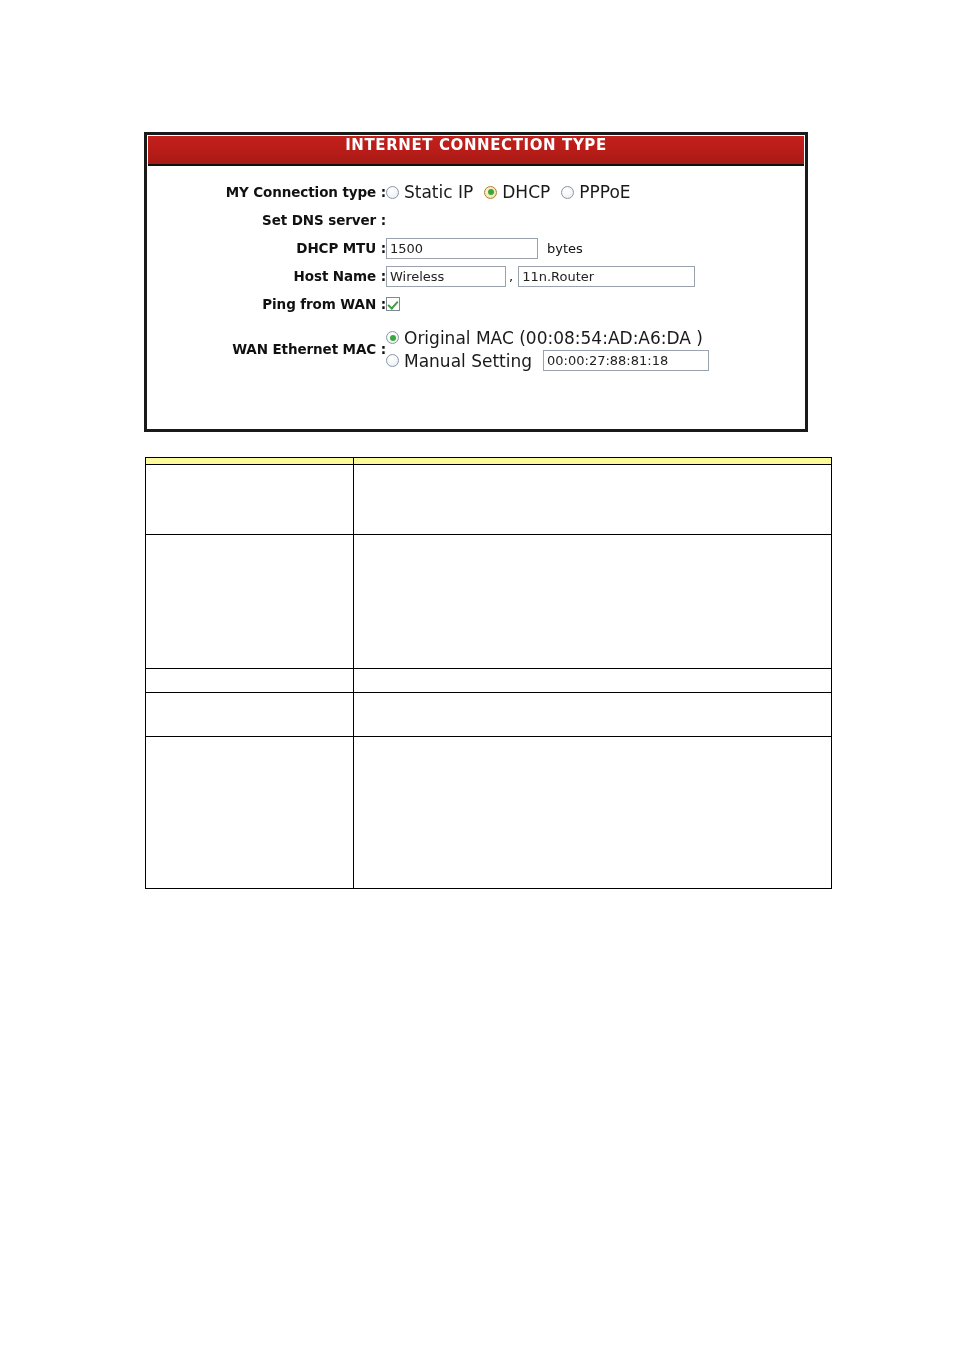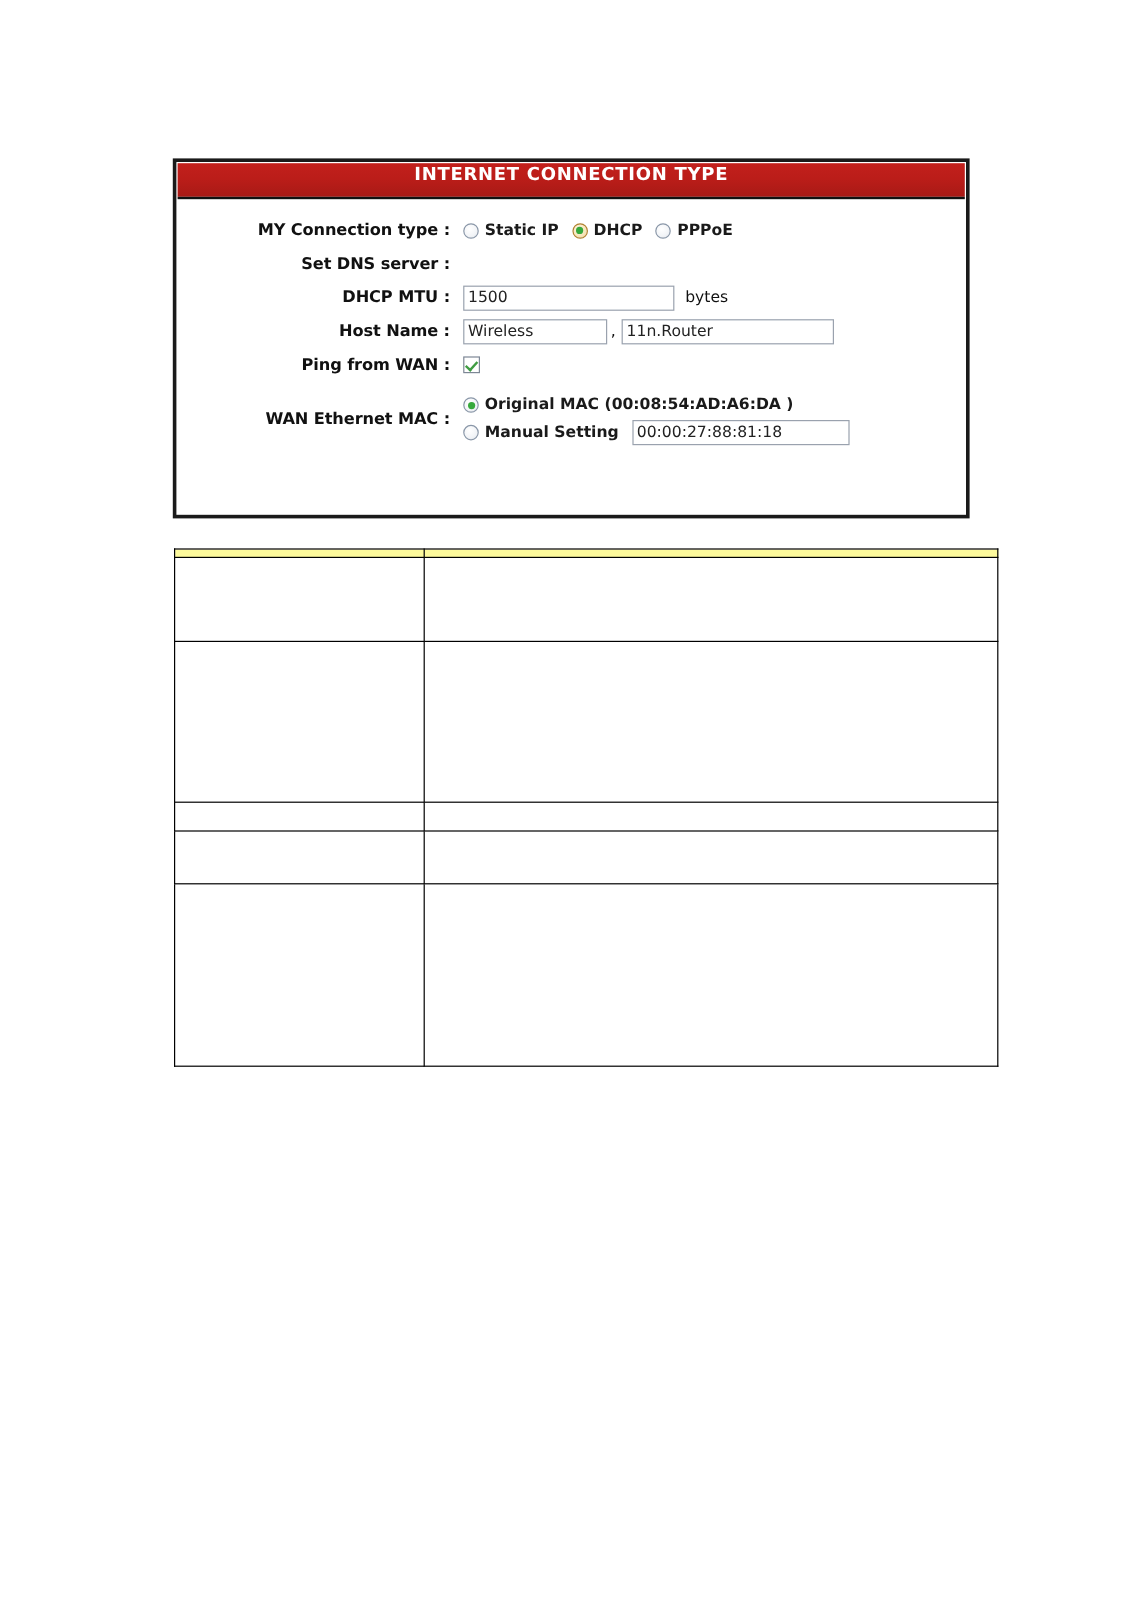--- a/index.html
+++ b/index.html
@@ -52,21 +52,20 @@
 
   .form-row {
     display: flex;
     align-items: center;
     margin-bottom: 4px;
     min-height: 24px;
   }
   .row-label {
     width: 239px;
     text-align: right;
-    padding-right: 11px;
     font-weight: bold;
     font-size: 13.5px;
     color: #111111;
     box-sizing: border-box;
     flex: none;
     letter-spacing: -0.1px;
   }
   .row-field {
     display: flex;
     align-items: center;
@@ -102,42 +101,41 @@
     height: 6px;
     margin: -3px 0 0 -3px;
     border-radius: 50%;
     background: #37a93c;
   }
   .radio-dot.checked.amber {
     border-color: #b08030;
     background: radial-gradient(circle at 40% 35%, #fff6e0 0%, #f6e2b4 70%, #e7cf92 100%);
   }
   .radio-label {
-    font-size: 13px;
+    font-size: 17px;
     color: #1a1a1a;
-    font-weight: bold;
   }
 
   
   .txt {
     border: 1px solid #9aa2ae;
     background: #ffffff;
     height: 21px;
     line-height: 21px;
     font-size: 13px;
     font-family: "DejaVu Sans", sans-serif;
     color: #222222;
     padding: 0 3px;
     box-sizing: border-box;
     outline: none;
   }
-  #dhcp-mtu-input { width: 176px; }
+  #dhcp-mtu-input { width: 152px; }
   #host-name-input-1 { width: 120px; }
   #host-name-input-2 { width: 177px; }
-  #mac-manual-input { width: 181px; }
+  #mac-manual-input { width: 166px; }
 
   .suffix-text {
     font-size: 13px;
     margin-left: 9px;
     color: #111111;
   }
   .comma-sep {
     font-size: 13px;
     margin: 0 5px 0 3px;
     color: #111111;

